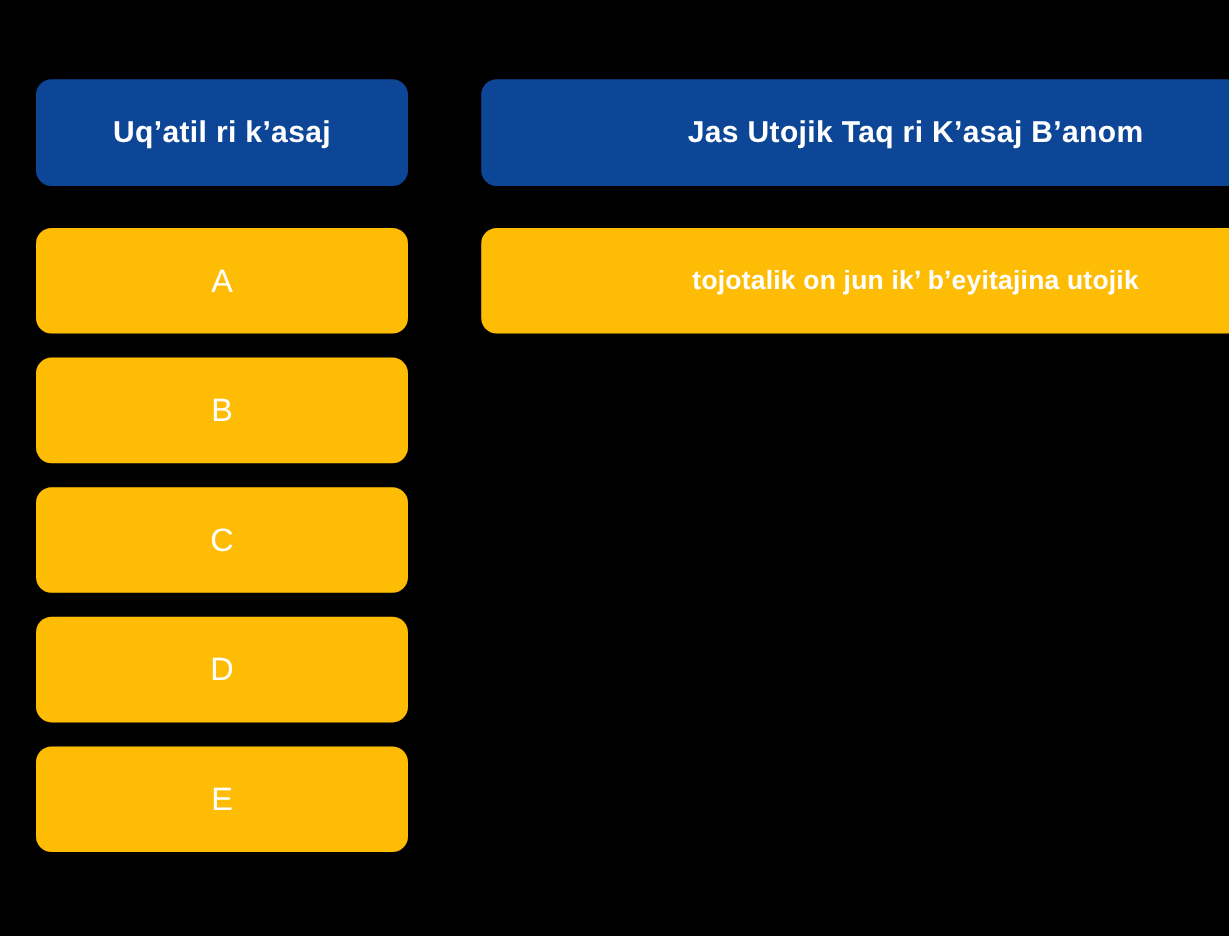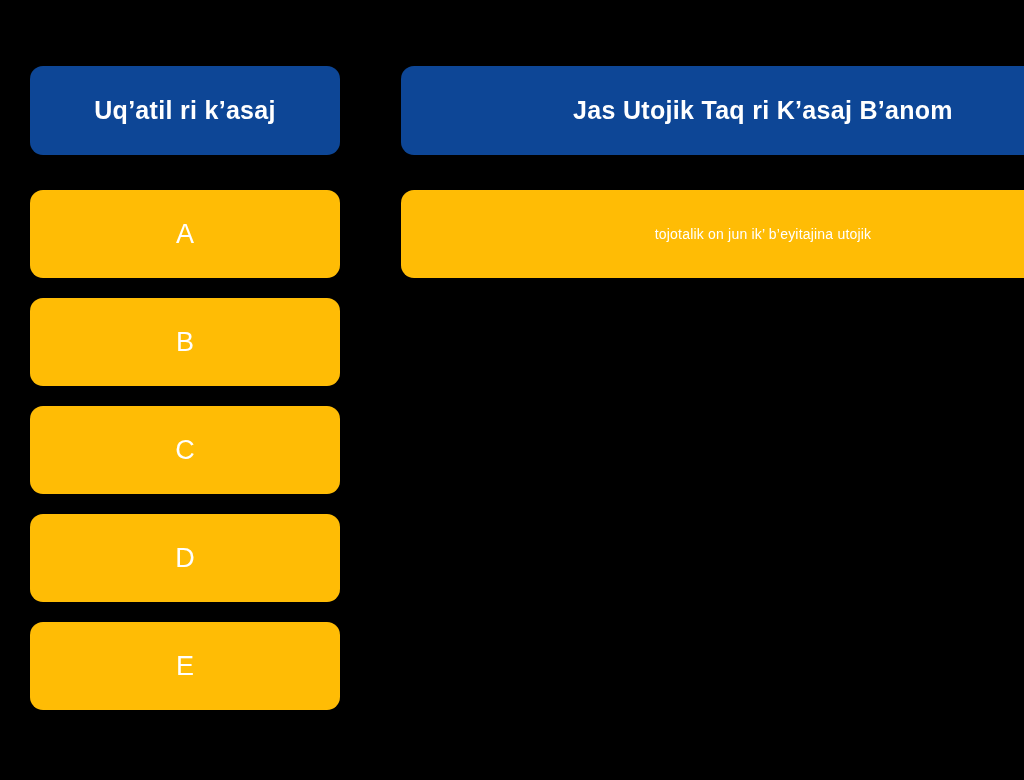--- a/index.html
+++ b/index.html
@@ -49,22 +49,22 @@
   .answer-cell{
     background:var(--option-bg);
     color:var(--option-text);
     height:88px;
   }
   .letter{
     font-size:27px;
     font-weight:normal;
   }
   .text{
-    font-size:14px;
-    font-weight:normal;
+    font-size:22px;
+    font-weight:bold;
     letter-spacing:0.2px;
     padding:0 14px;
   }
 </style>
 </head>
 <body>
 
 <div class="board">
   <div class="row header-row">
     <div class="cell left header-cell">

